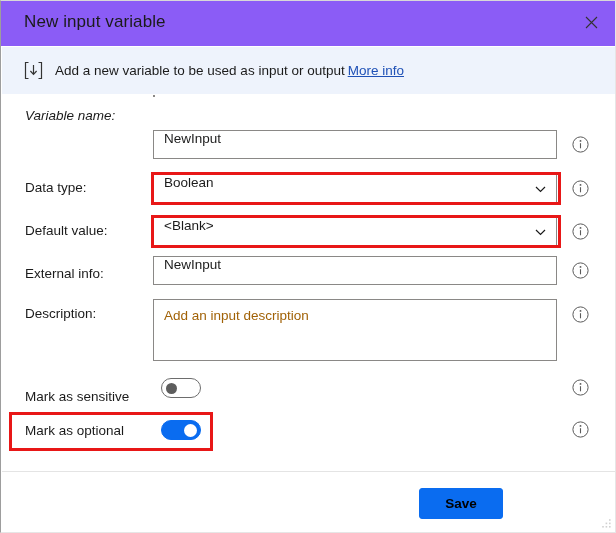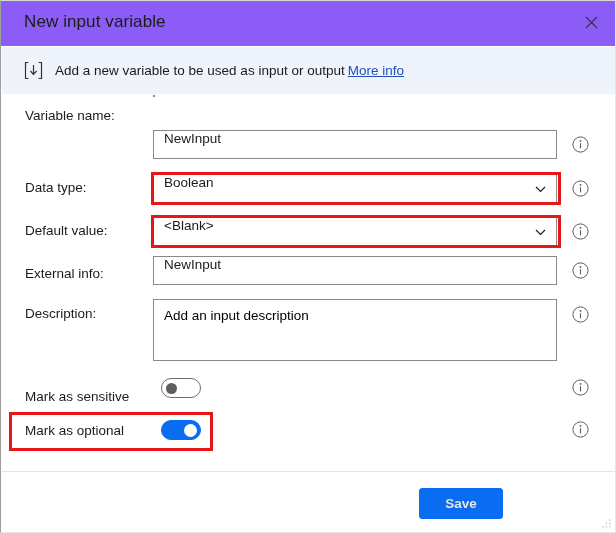--- a/index.html
+++ b/index.html
@@ -119,21 +119,21 @@
     border: 1px solid #8a8886;
     font-size: 13.5px;
     color: #1b1b1b;
     display: flex;
     align-items: flex-start;
   }
   .field-text {
     padding-left: 10px;
     white-space: nowrap;
   }
-  .placeholder { color: #000000; }
+  .placeholder { color: #a16207; }
 
   .chevron {
     position: absolute;
     right: 9px;
     top: 50%;
     transform: translateY(-50%);
     width: 13px;
     height: 13px;
   }
 
@@ -219,21 +219,21 @@
     display: flex;
     align-items: center;
     justify-content: center;
     cursor: default;
   }
   .btn-primary {
     left: 418px;
     width: 84px;
     background: #0a6cf0;
     border: 1px solid #0a6cf0;
-    color: #e5e5e5;
+    color: #000000;
     font-weight: 700;
   }
   .btn-secondary {
     left: 513px;
     width: 84px;
     background: #ffffff;
     border: 1px solid #8a8886;
     color: #1b1b1b;
   }
   .resize-grip {
@@ -266,21 +266,21 @@
       <path d="M6.4 10 L9.5 13.3 L12.6 10" stroke="#333333" stroke-width="1.2" fill="none"></path>
     </svg>
     <div class="banner-text">
       <span>Add a new variable to be used as input or output</span><span class="banner-link">More info</span>
     </div>
   </div>
 
   <div class="form">
 
     <div class="row" style="top:0;">
-      <div class="flabel" style="top:13px;">Variable name:</div>
+      <div class="flabel" style="top:13px;font-style:italic;">Variable name:</div>
       <div class="field" style="top:35px; top:0;"></div>
     </div>
 
     <div class="field" style="top:35px; width:404px; height:29px;">
       <span class="field-text">NewInput</span>
     </div>
     <div class="info-icon" style="top:41px;">
       <svg viewBox="0 0 17 17" aria-hidden="true">
         <circle cx="8.5" cy="8.5" r="7.6" fill="none" stroke="#5a5a5a" stroke-width="1"></circle>
         <circle cx="8.5" cy="4.9" r="0.95" fill="#5a5a5a"></circle>

